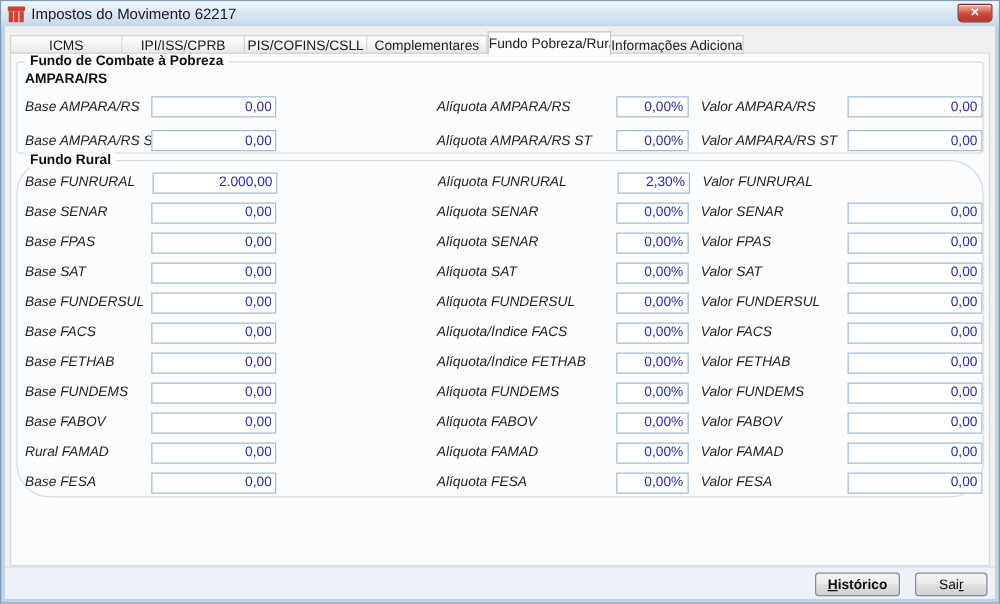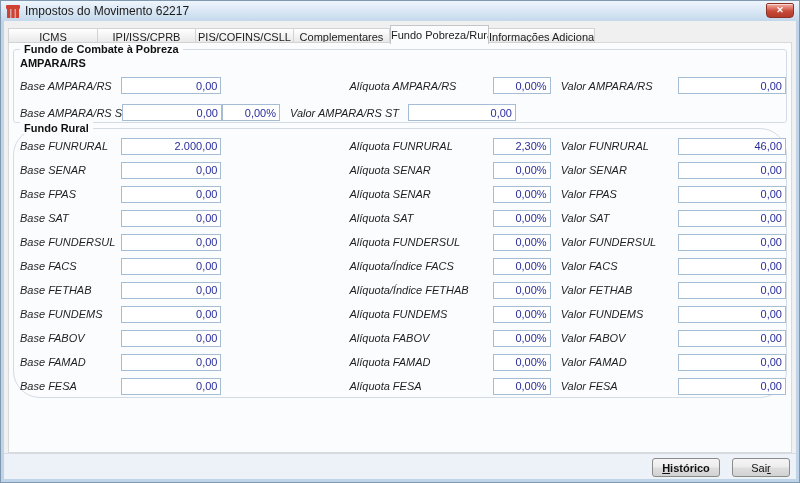--- a/index.html
+++ b/index.html
@@ -134,37 +134,37 @@
     <input class="inp i1" value="0,00" style="">
     <span class="lbl l2">Alíquota AMPARA/RS</span>
     <input class="inp i2" value="0,00%" style="">
     <span class="lbl l3">Valor AMPARA/RS</span>
     <input class="inp i3" value="0,00" style="">
   </div>
 
   <div class="row">
     <span class="lbl l1">Base AMPARA/RS ST</span>
     <input class="inp i1" value="0,00" style="">
+    <span class="lbl l2">Alíquota AMPARA/RS ST</span>
     <input class="inp i2" value="0,00%" style="">
     <span class="lbl l3">Valor AMPARA/RS ST</span>
     <input class="inp i3" value="0,00" style="">
   </div>
 </div>
       </div>
 
       <div class="groupbox" id="gb-rural">
         <span class="gb-title">Fundo Rural</span>
         <div class="rows-rural">
   <div class="row">
     <span class="lbl l1">Base FUNRURAL</span>
     <input class="inp i1" value="2.000,00" style="">
     <span class="lbl l2">Alíquota FUNRURAL</span>
     <input class="inp i2" value="2,30%" style="">
     <span class="lbl l3">Valor FUNRURAL</span>
-    <input class="inp i3" value="46,00" style="">
   </div>
 
   <div class="row">
     <span class="lbl l1">Base SENAR</span>
     <input class="inp i1" value="0,00" style="">
     <span class="lbl l2">Alíquota SENAR</span>
     <input class="inp i2" value="0,00%" style="">
     <span class="lbl l3">Valor SENAR</span>
     <input class="inp i3" value="0,00" style="">
   </div>
@@ -226,21 +226,21 @@
   <div class="row">
     <span class="lbl l1">Base FABOV</span>
     <input class="inp i1" value="0,00" style="">
     <span class="lbl l2">Alíquota FABOV</span>
     <input class="inp i2" value="0,00%" style="">
     <span class="lbl l3">Valor FABOV</span>
     <input class="inp i3" value="0,00" style="">
   </div>
 
   <div class="row">
-    <span class="lbl l1">Base FAMAD</span>
+    <span class="lbl l1">Rural FAMAD</span>
     <input class="inp i1" value="0,00" style="">
     <span class="lbl l2">Alíquota FAMAD</span>
     <input class="inp i2" value="0,00%" style="">
     <span class="lbl l3">Valor FAMAD</span>
     <input class="inp i3" value="0,00" style="">
   </div>
 
   <div class="row">
     <span class="lbl l1">Base FESA</span>
     <input class="inp i1" value="0,00" style="">

